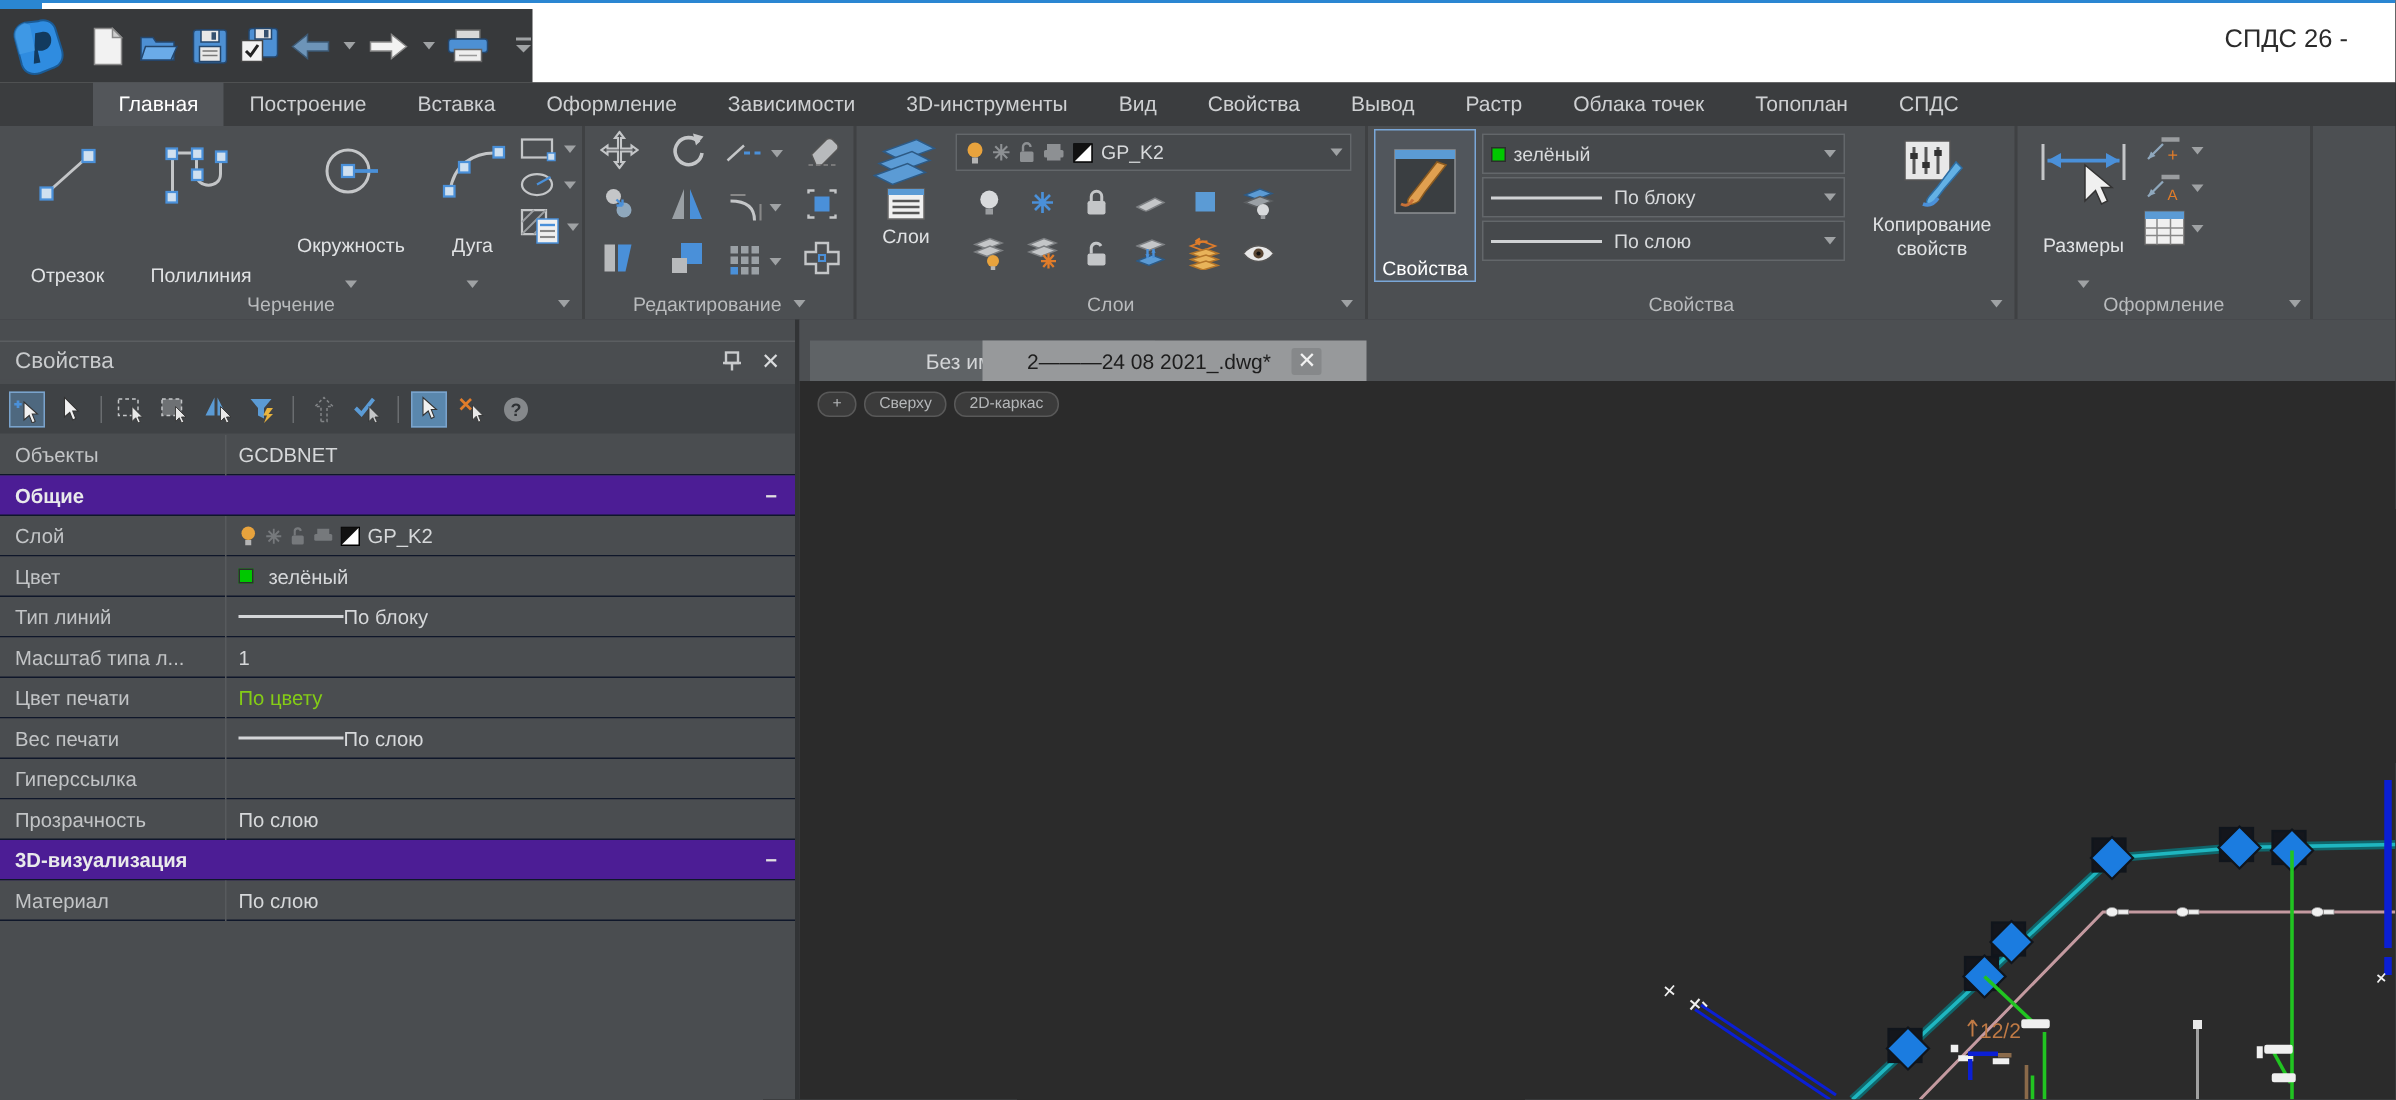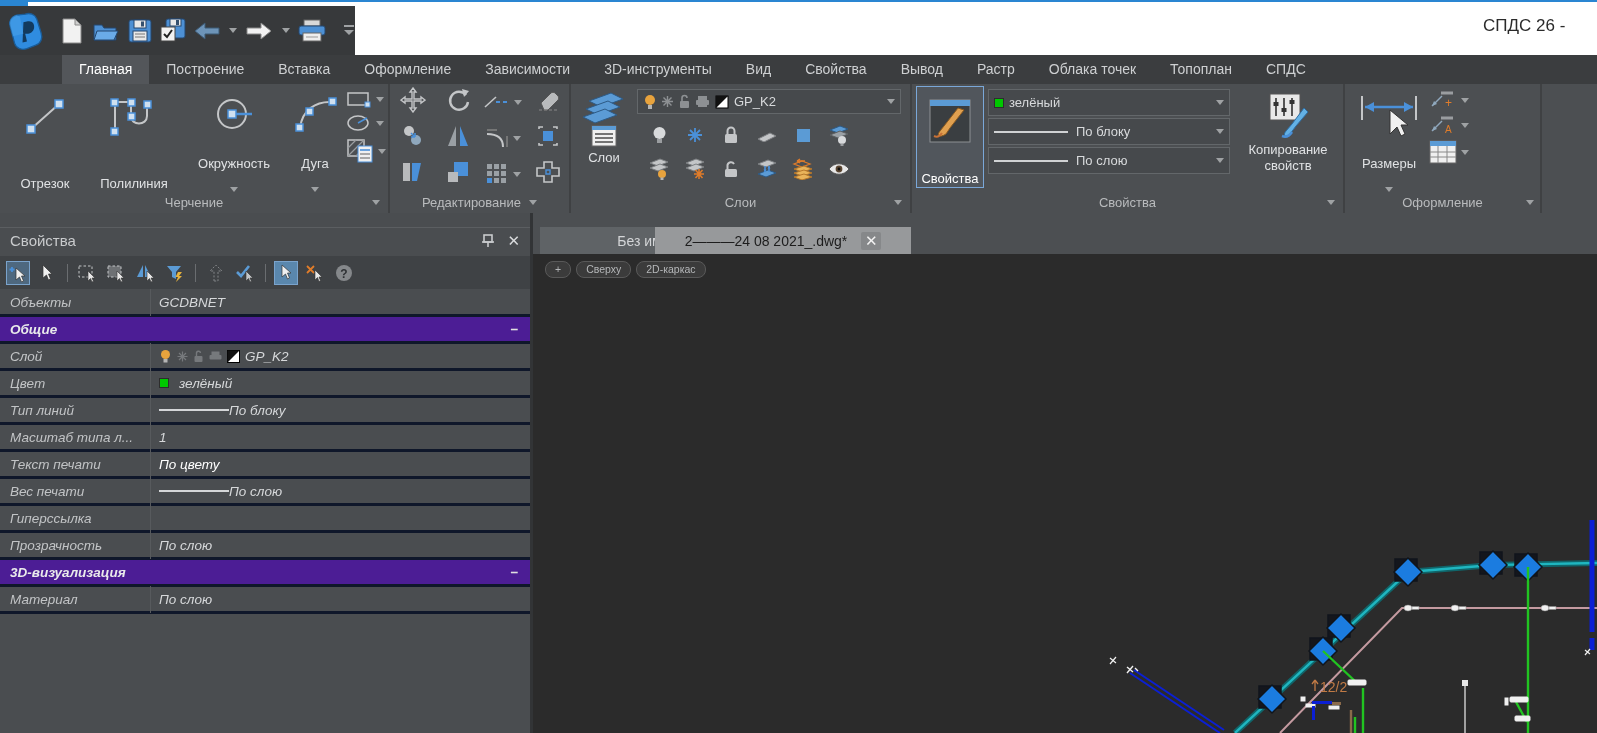--- a/index.html
+++ b/index.html
@@ -56,29 +56,29 @@
   .ptitle { position:absolute; left:0; top:14px; width:530px; height:26px; background:#4a4d50;
     border-top:1px solid #5b5e61; display:flex; align-items:center; padding:0 10px; }
   .ptitle .txt { color:#c9cbcd; font-size:15px; }
   .ptitle .sp { flex:1; }
   .ptoolbar { position:absolute; left:0; top:43px; width:530px; height:33px; background:#3f4245;
     display:flex; align-items:center; gap:5px; padding-left:6px; }
   .ticon { width:24px; height:24px; display:flex; align-items:center; justify-content:center; border:1px solid transparent; }
   .ticon.sel { border:1px solid #7aa3cc; background:#4e687f; }
   .tsep { width:1px; height:18px; background:#6a6d70; margin:0 3px; }
   .pgrid { position:absolute; left:0; top:77px; width:530px; }
-  .prow { height:27px; display:flex; align-items:center; border-bottom:3px solid #0f172a;
-    font-size:13.5px; color:#d6d8da; background:#4a4d50;font-style:italic; }
+  .prow { height:27px; display:flex; align-items:center; border-bottom:1px solid #0f172a;
+    font-size:13.5px; color:#d6d8da; background:#4a4d50; }
   .prow .lab { width:150px; flex:none; padding-left:10px; color:#c2c4c6; overflow:hidden; white-space:nowrap; }
   .prow .val { flex:1; border-left:1px solid #575a5d; height:27px; display:flex; align-items:center;
     padding-left:8px; gap:5px; overflow:hidden; white-space:nowrap; }
   .prow.section { background:#4c1d95; font-weight:bold; color:#e9eaeb; }
   .prow.section .lab { width:auto; color:#e9eaeb; }
   .prow.section .minus { margin-left:auto; margin-right:12px; font-weight:bold; color:#e0e0e0; }
-  .val.muted { color:#ffffff; }
+  .val.muted { color:#84cc16; }
   .lt-sample { width:70px; height:0; border-top:2px solid #d4d6d8; flex:none; }
 
   
   #docarea { position:absolute; left:533px; top:0; width:1064px; height:520px; background:#4c4f52; }
   .dtabs { position:absolute; left:0; top:14px; width:1064px; height:27px; }
   .dtab { position:absolute; top:0; height:27px; display:flex; align-items:center; justify-content:center;
     font-size:14px; }
   .dtab.inactive { left:7px; width:230px; background:#5f6366; color:#d4d6d8; z-index:1; }
   .dtab.active { left:122px; width:256px; background:#97999b; color:#1d1d1d; z-index:2; gap:14px; }
   .dtab .x { color:#eceeee; font-size:15px; }
@@ -702,21 +702,21 @@
         <span class="val" style="gap:0;">
           <span class="lt-sample"></span>
           <span>По блоку</span>
         </span>
       </div>
       <div class="prow">
         <span class="lab">Масштаб типа л...</span>
         <span class="val">1</span>
       </div>
       <div class="prow">
-        <span class="lab">Текст печати</span>
+        <span class="lab">Цвет печати</span>
         <span class="val muted">По цвету</span>
       </div>
       <div class="prow">
         <span class="lab">Вес печати</span>
         <span class="val" style="gap:0;">
           <span class="lt-sample"></span>
           <span>По слою</span>
         </span>
       </div>
       <div class="prow">

